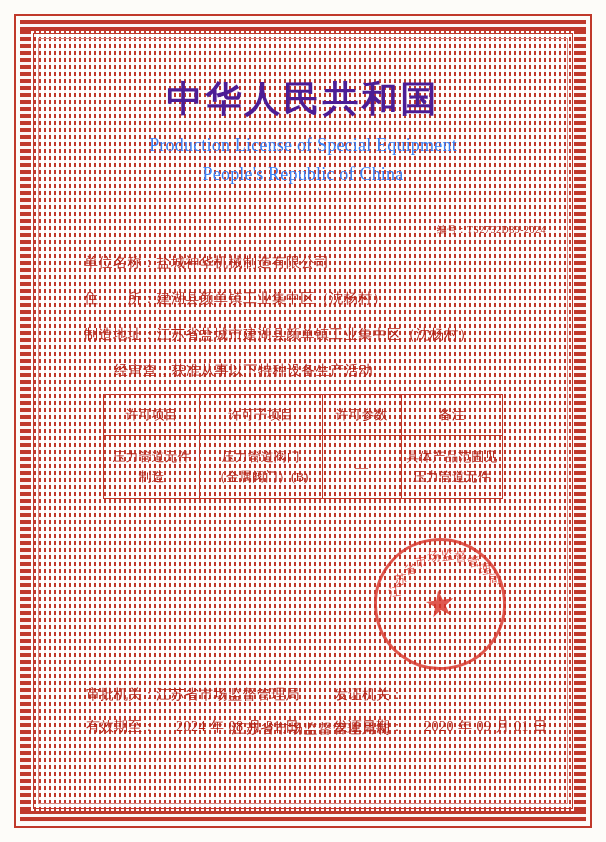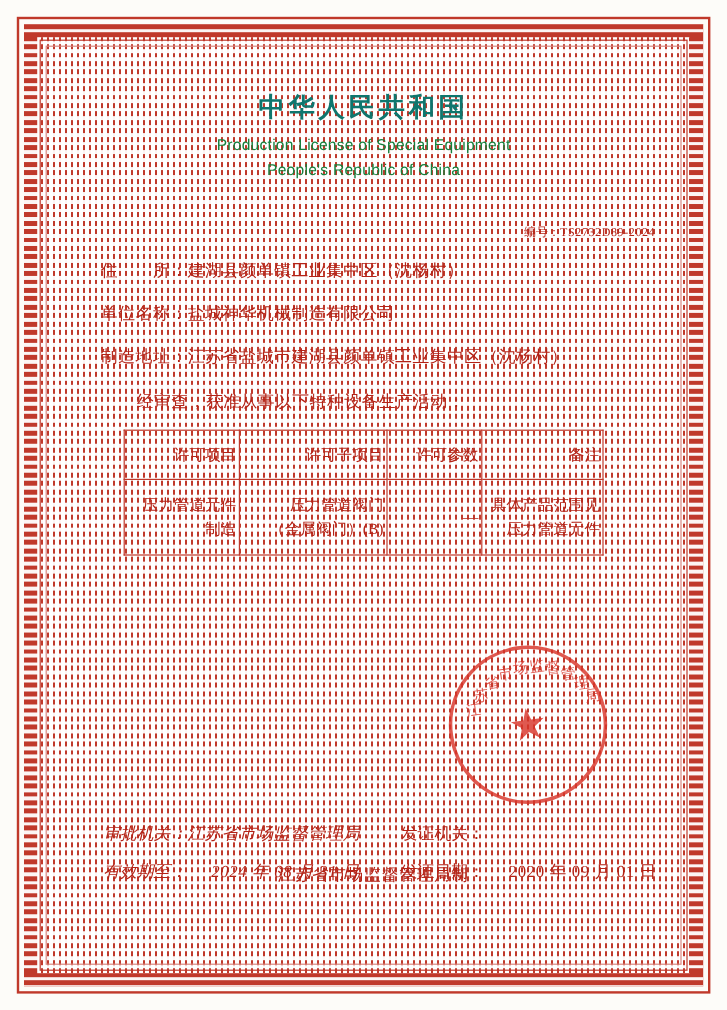--- a/index.html
+++ b/index.html
@@ -90,30 +90,30 @@
     right: 48px;
     bottom: 48px;
   }
 
   .title-block {
     text-align: center;
     margin-top: 26px;
   }
   .title-cn1, .title-cn2 {
     font-family: "Liberation Serif", serif;
-    font-size: 22px;
+    font-size: 36px;
     font-weight: bold;
     letter-spacing: 3px;
-    color: #0f766e;
+    color: #4c1d95;
     line-height: 1.42;
   }
   .title-en1, .title-en2 {
-    font-family: Liberation Sans, sans-serif;
-    font-size: 13px;
-    color: #15803d;
+    font-family: Liberation Serif, serif;
+    font-size: 18px;
+    color: #3b82f6;
     line-height: 1.6;
     letter-spacing: 0.2px;
   }
   .title-en1 { margin-top: 6px; }
 
   .serial-row {
     margin-top: 34px;
     text-align: right;
     padding-right: 12px;
     font-size: 10px;
@@ -147,21 +147,21 @@
   }
 
   table.perm {
     margin: 14px auto 0 auto;
     border-collapse: collapse;
     width: 400px;
     color: #b32317;
   }
   table.perm th, table.perm td {
     border: 1px solid #c0392b;
-    text-align: right;
+    text-align: center;
     font-size: 13px;
     padding: 7px 2px;
     font-weight: normal;
     line-height: 1.5;
   }
   table.perm th { height: 26px; }
   table.perm td { height: 48px; }
   .col1 { width: 96px; }
   .col2 { width: 124px; }
   .col3 { width: 78px; }
@@ -174,21 +174,21 @@
     right: 0;
     bottom: 58px;
   }
   .sig-row {
     display: flex;
     font-size: 14px;
     color: #b32317;
     margin-top: 14px;
     padding-left: 38px;
   }
-  .sig-left { width: 248px; white-space: nowrap; font-style: italic; }
+  .sig-left { width: 248px; white-space: nowrap; }
   .sig-right { white-space: nowrap; }
   .sig-value { letter-spacing: 0.4px; }
   .date-num { letter-spacing: 0.5px; margin-left: 20px; }
 
   
   .stamp {
     position: absolute;
     right: 52px;
     bottom: 66px;
     width: 126px;
@@ -250,24 +250,24 @@
       <div class="title-cn1">中华人民共和国</div>
       <div class="title-en1">Production License of Special Equipment</div>
       <div class="title-en2">People's Republic of China</div>
     </div>
 
     <div class="serial-row">
       <span>编号：</span><span class="serial-value">TS2732D89-2024</span>
     </div>
 
     <div class="field">
+      <span class="label">单位名称：</span><span class="value">盐城神华机械制造有限公司</span>
+    </div>
+    <div class="field">
       <span class="label">住　　所：</span><span class="value">建湖县颜单镇工业集中区（沈杨村）</span>
-    </div>
-    <div class="field">
-      <span class="label">单位名称：</span><span class="value">盐城神华机械制造有限公司</span>
     </div>
     <div class="field">
       <span class="label">制造地址：</span><span class="value">江苏省盐城市建湖县颜单镇工业集中区（沈杨村）</span>
     </div>
 
     <div class="statement">经审查，获准从事以下特种设备生产活动：</div>
 
     <table class="perm">
       <thead>
         <tr>

